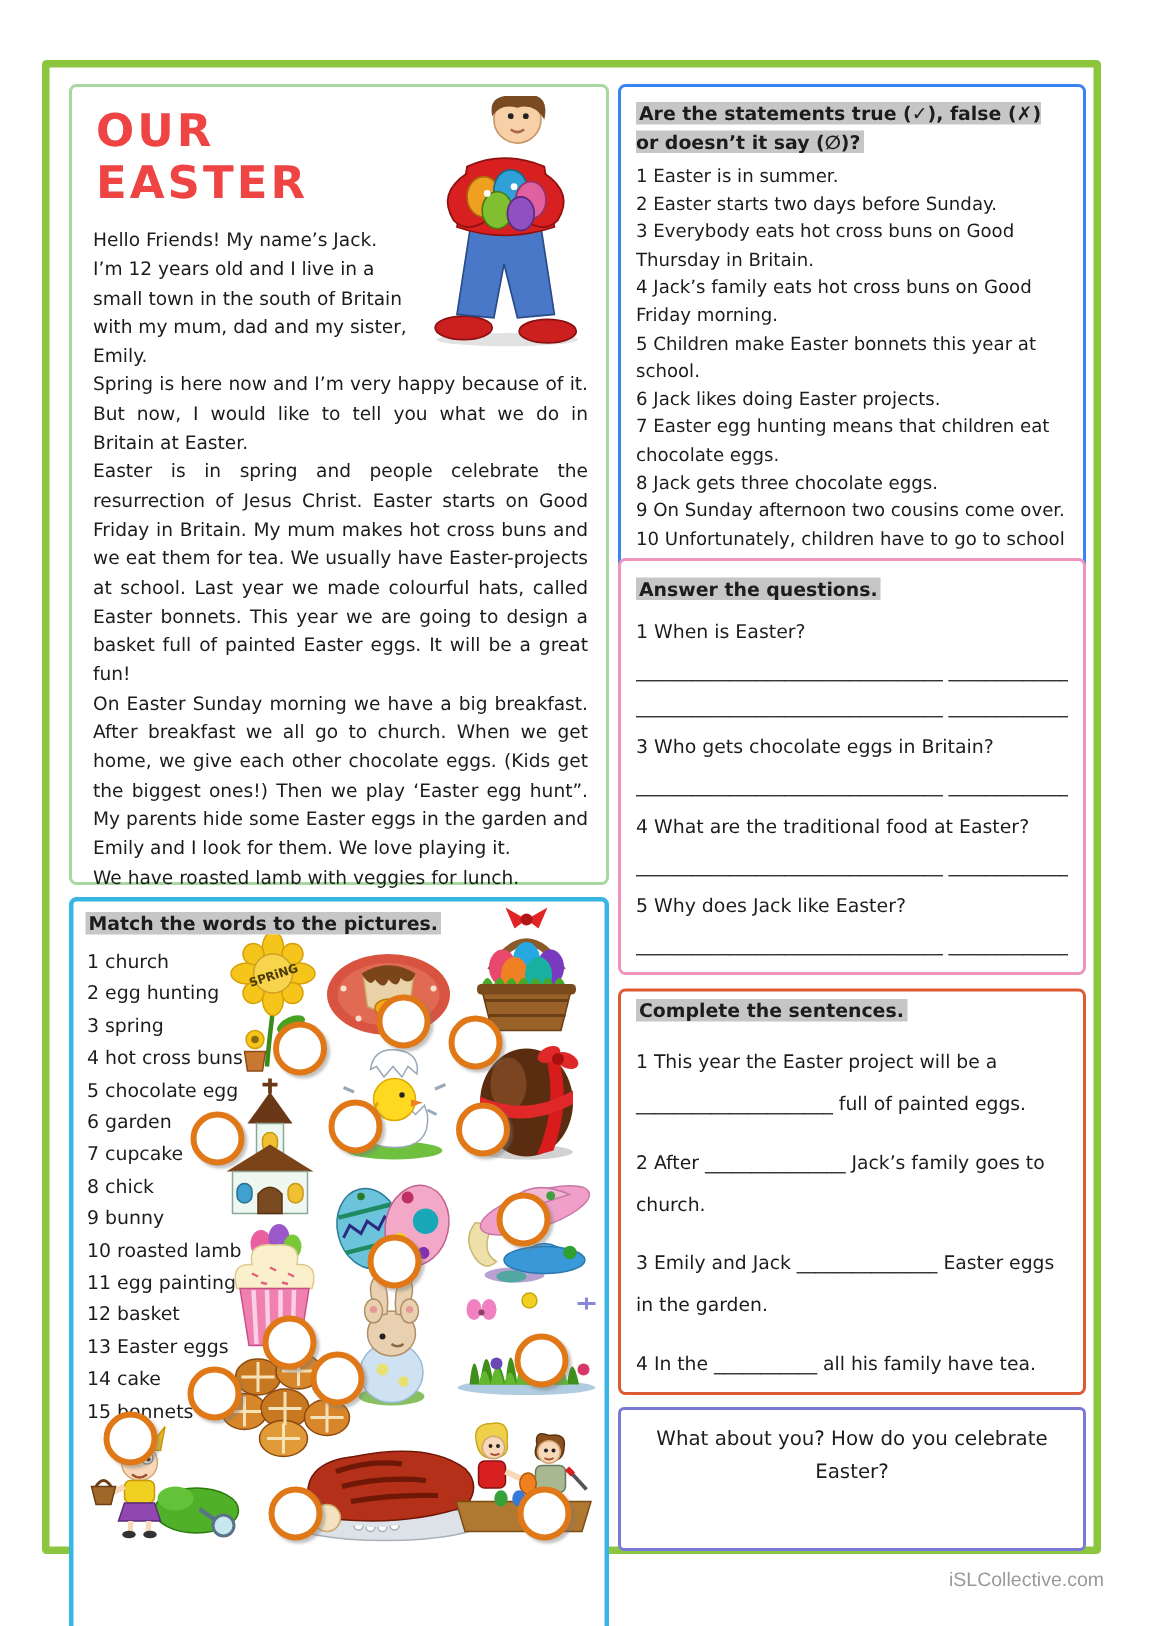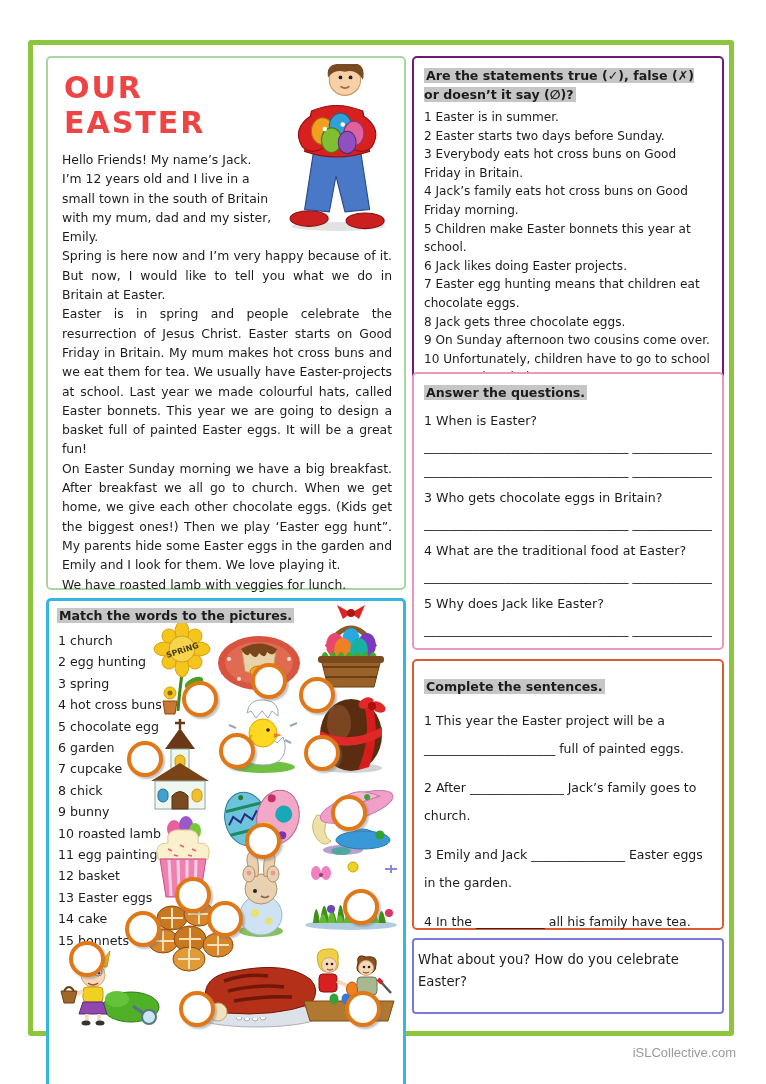--- a/index.html
+++ b/index.html
@@ -4,24 +4,24 @@
 <style>
   * { box-sizing: border-box; margin: 0; padding: 0; }
   html,body { background:#fff; }
   body { font-family:"DejaVu Sans", sans-serif; color:#1c1c1c; }
   .page { position:relative; width:766px; height:1084px; background:#fff; overflow:hidden; }
   .frame { position:absolute; left:28px; top:40px; width:706px; height:996px;
            border:5px solid #8cc63e; border-radius:3px; }
   .box { position:absolute; background:#fff; border-radius:5px; }
   .reading   { left:46px; top:56px;  width:360px; height:534px; border:2px solid #a9d7a2; padding:6px 12px 4px 14px; }
   .match     { left:46px; top:598px; width:360px; height:546px; border:3px solid #38b6e3; }
-  .statements{ left:412px; top:56px;  width:312px; height:346px; border:2px solid #701a75; padding:8px 10px; }
+  .statements{ left:412px; top:56px;  width:312px; height:346px; border:2px solid #3b82f6; padding:8px 10px; }
   .questions { left:412px; top:372px; width:312px; height:278px; border:2px solid #ef95bd; padding:9px 10px; }
-  .complete  { left:412px; top:659px; width:312px; height:271px; border:2px solid #dd5b32; padding:16px 10px; }
-  .about     { left:412px; top:938px; width:312px; height:76px;  border:2px solid #7a7ad6; border-radius:4px; padding:9px 4px; text-align:left; }
+  .complete  { left:412px; top:659px; width:312px; height:271px; border:2px solid #dd5b32; padding:3px 10px; }
+  .about     { left:412px; top:938px; width:312px; height:96px;  border:2px solid #7a7ad6; border-radius:4px; padding:9px 4px; text-align:center; }
 
   .title { color:#ef4444; font-size:30px; font-weight:bold; letter-spacing:2px; margin:6px 0 10px 2px; }
   .boy-float { float:right; width:112px; height:148px; margin:0 0 4px 6px; }
 
   .reading p { font-size:12.4px; line-height:19.3px; }
   .reading p.j { text-align:justify; }
 
   .hl { background:#c6c6c6; padding:0 2px; }
   .sec-header { font-size:12.6px; font-weight:bold; line-height:19px; margin-bottom:3px; }
   .statements .sec-header { line-height:19px; margin-bottom:4px; }
@@ -83,21 +83,21 @@
     <p class="j">On Easter Sunday morning we have a big breakfast. After breakfast we all go to church. When we get home, we give each other chocolate eggs. (Kids get the biggest ones!) Then we play ‘Easter egg hunt”. My parents hide some Easter eggs in the garden and Emily and I look for them. We love playing it.</p>
     <p class="j">We have roasted lamb with veggies for lunch.</p>
     <p class="j">In the afternoon my cousins, aunts and uncles come over for tea. We have Easter cupcakes, cakes and delicious tea. After tea we usually go for a walk together.</p>
     <p class="j">I like Easter because it is a great family festival and there is no school for two weeks!:)</p>
   </div>
 
   <div class="box statements">
     <div class="sec-header"><span class="hl">Are the statements true (✓), false (✗) or doesn’t it say (∅)?</span></div>
     <div class="st-item">1 Easter is in summer.</div>
     <div class="st-item">2 Easter starts two days before Sunday.</div>
-    <div class="st-item">3 Everybody eats hot cross buns on Good Friday in Britain.</div>
+    <div class="st-item">3 Everybody eats hot cross buns on Good Thursday in Britain.</div>
     <div class="st-item">4 Jack’s family eats hot cross buns on Good Friday morning.</div>
     <div class="st-item">5 Children make Easter bonnets this year at school.</div>
     <div class="st-item">6 Jack likes doing Easter projects.</div>
     <div class="st-item">7 Easter egg hunting means that children eat chocolate eggs.</div>
     <div class="st-item">8 Jack gets three chocolate eggs.</div>
     <div class="st-item">9 On Sunday afternoon two cousins come over.</div>
     <div class="st-item">10 Unfortunately, children have to go to school at Easter in Britain.</div>
   </div>
 
   <div class="box questions">

